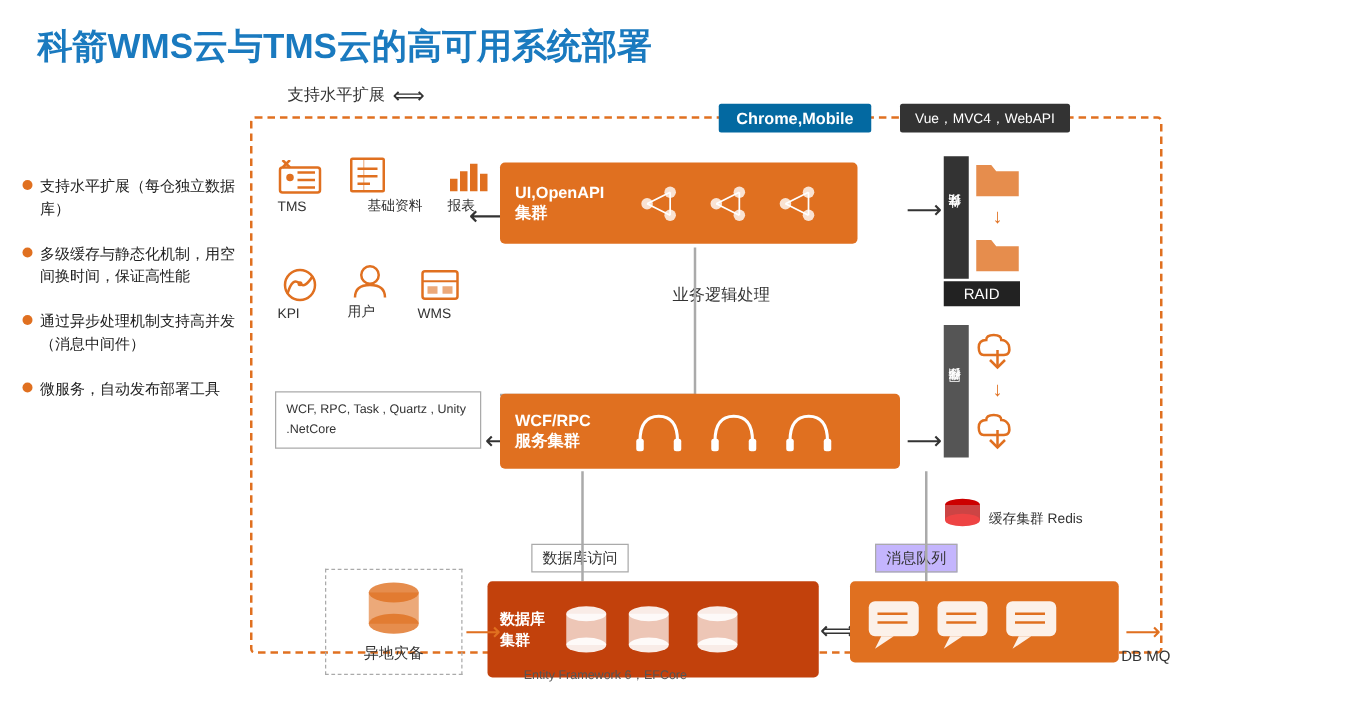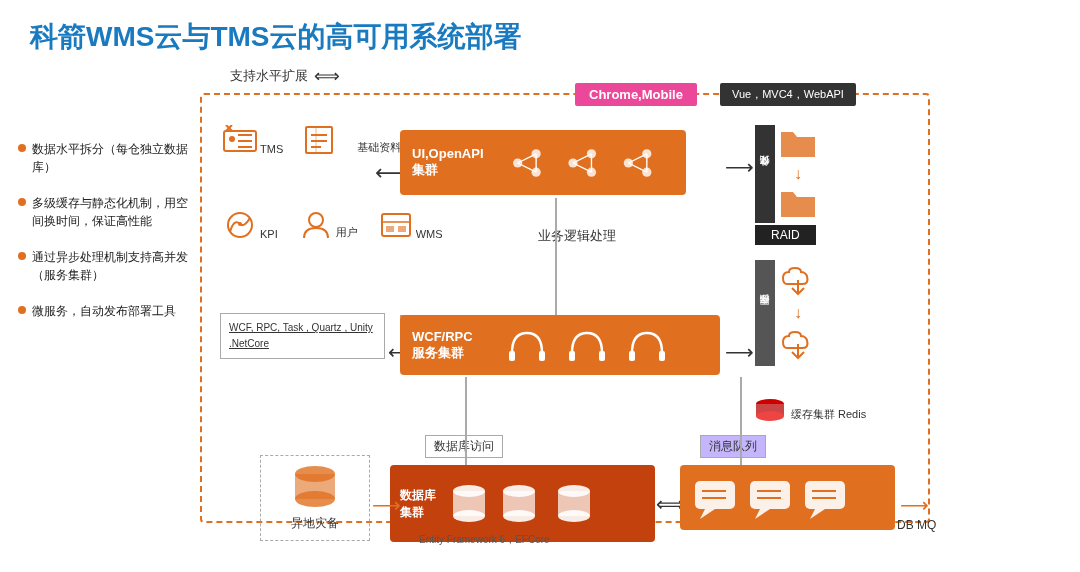--- a/index.html
+++ b/index.html
@@ -76,61 +76,61 @@
       position: absolute;
       top: 28px;
       left: 0;
       width: 730px;
       height: 430px;
       border: 2px dashed #e07020;
       border-radius: 4px;
     }
     .icon-item {
       display: flex;
-      flex-direction: row;
-      align-items: flex-end;
+      flex-direction: column;
+      align-items: flex-start;
       font-size: 11px;
       color: #333;
       gap: 2px;
     }
   </style>
 </head>
 <body>
 
 <div class="main-title">科箭WMS云与TMS云的高可用系统部署</div>
 
 <div class="left-panel">
   <div class="bullet-item">
     <div class="bullet-dot"></div>
-    <span>数据水平拆分（每仓独立数据库）</span>
+    <span>支持水平扩展（每仓独立数据库）</span>
   </div>
   <div class="bullet-item">
     <div class="bullet-dot"></div>
     <span>多级缓存与静态化机制，用空间换时间，保证高性能</span>
   </div>
   <div class="bullet-item">
     <div class="bullet-dot"></div>
-    <span>通过异步处理机制支持高并发（服务集群）</span>
+    <span>通过异步处理机制支持高并发（消息中间件）</span>
   </div>
   <div class="bullet-item">
     <div class="bullet-dot"></div>
     <span>微服务，自动发布部署工具</span>
   </div>
 </div>
 
 <div class="diagram">
 
   <div class="expand-label">
     <span>支持水平扩展</span>
     <span class="arrow-both">⟺</span>
   </div>
 
   <div class="dashed-box"></div>
 
-  <div style="position:absolute; top:18px; left:375px; background:#ec4899; color:#fff; padding:4px 14px; font-size:13px; font-weight:bold; border-radius:2px;">Chrome,Mobile</div>
+  <div style="position:absolute; top:18px; left:375px; background:#0369a1; color:#fff; padding:4px 14px; font-size:13px; font-weight:bold; border-radius:2px;">Chrome,Mobile</div>
 
   <div style="position:absolute; top:18px; left:520px; background:#333; color:#fff; padding:4px 12px; font-size:11px; border-radius:2px;">Vue，MVC4，WebAPI</div>
 
   <div style="position:absolute; top:60px; left:22px; display:flex; gap:20px; align-items:flex-end;">
 
     <div class="icon-item">
       <svg width="36" height="30" viewBox="0 0 36 30">
         <rect x="2" y="6" width="32" height="20" rx="2" fill="none" stroke="#e07020" stroke-width="2"></rect>
         <circle cx="10" cy="14" r="3" fill="#e07020"></circle>
         <line x1="16" y1="10" x2="30" y2="10" stroke="#e07020" stroke-width="2"></line>
@@ -225,21 +225,21 @@
   </div>
 
   <div style="position:absolute; top:90px; left:525px; font-size:20px; color:#333;">⟶</div>
 
   <div style="position:absolute; top:160px; left:330px; font-size:13px; color:#333; background:#fff; padding:2px 8px;">业务逻辑处理</div>
 
   <div style="position:absolute; top:133px; left:355px; width:2px; height:118px; background:#aaa;"></div>
 
   <div style="position:absolute; top:250px; left:200px; width:157px; height:2px; background:#aaa;"></div>
 
-  <div style="position:absolute; top:248px; left:20px; width:165px; background:#fff; border:1.5px solid #aaa; padding:6px 8px; font-size:10px; color:#333; line-height:1.6;text-decoration:underline;">WCF, RPC, Task , Quartz ,
+  <div style="position:absolute; top:248px; left:20px; width:165px; background:#fff; border:1.5px solid #aaa; padding:6px 8px; font-size:10px; color:#333; line-height:1.6;">WCF, RPC, Task , Quartz ,
 Unity .NetCore</div>
 
   <div style="position:absolute; top:275px; left:188px; font-size:20px; color:#333;">⟵</div>
 
   <div style="position:absolute; top:250px; left:200px; width:320px; height:60px; background:#e07020; border-radius:4px; display:flex; align-items:center; padding:0 12px; gap:14px;">
     <div style="color:#fff; font-size:13px; font-weight:bold; white-space:nowrap;">WCF/RPC<br>服务集群</div>
 
     <svg width="200" height="45" viewBox="0 0 200 45">
 
       <path d="M25 30 Q25 10 40 10 Q55 10 55 30" fill="none" stroke="white" stroke-width="2.5"></path>

